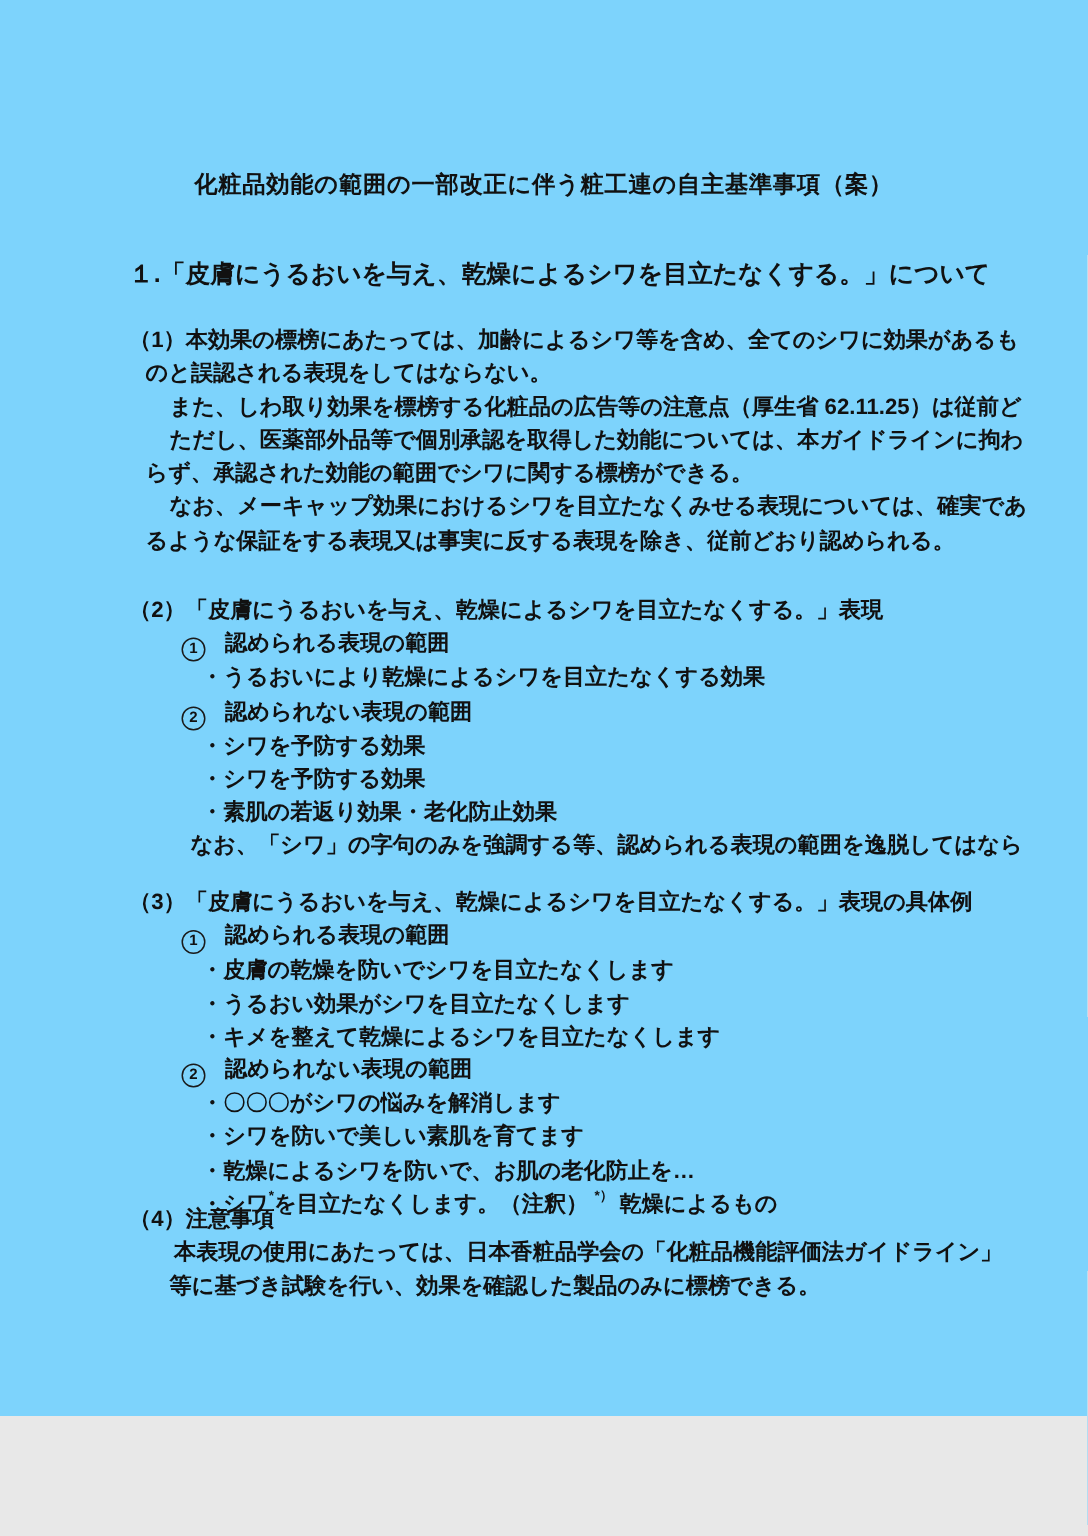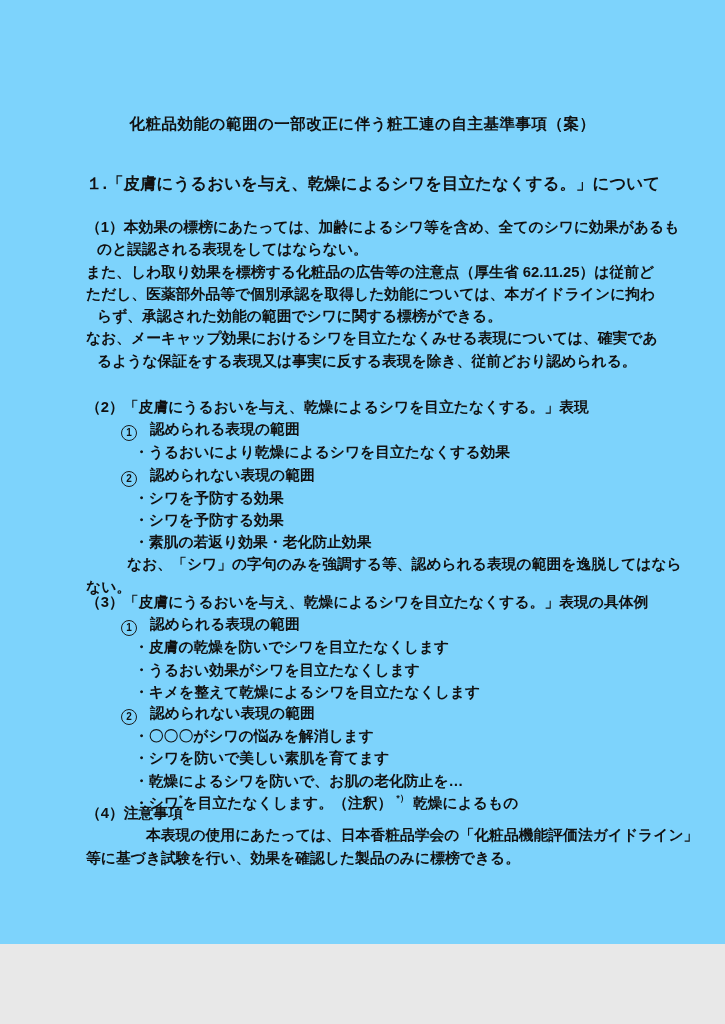--- a/index.html
+++ b/index.html
@@ -22,25 +22,25 @@
     font-weight:bold;font-size:16.5px;line-height:26px;white-space:nowrap;
   }
   .sec{position:absolute;left:86px;font-size:14.8px;}
   .sec1{top:216px;}
   .sec2{top:396px;}
   .sec3a{top:591px;}
   .sec3b{top:702px;}
   .sec4{top:802px;}
   .line{line-height:22.3px;white-space:nowrap;font-weight:bold;}
   .i11{margin-left:11px;}
-  .i27{}
+  .i27{margin-left:27px;}
   .i35{margin-left:35px;}
   .i41{margin-left:41px;}
   .i48{margin-left:48px;}
-  .i54{margin-left:60px;}
+  .i54{margin-left:30px;}
   .cnum{
     display:inline-flex;align-items:center;justify-content:center;
     width:14px;height:14px;border:1px solid #1a1a1a;border-radius:50%;
     font-size:10px;line-height:1;vertical-align:-2px;margin-right:13px;
   }
   sup{font-size:9px;line-height:0;position:relative;top:-1px;}
 </style>
 </head>
 <body>
 
@@ -66,21 +66,20 @@
       <span class="cnum">1</span><span>認められる表現の範囲</span>
     </div>
     <div class="line i48">・うるおいにより乾燥によるシワを目立たなくする効果</div>
     <div class="line i35">
       <span class="cnum">2</span><span>認められない表現の範囲</span>
     </div>
     <div class="line i48">・シワを予防する効果</div>
     <div class="line i48">・シワを予防する効果</div>
     <div class="line i48">・素肌の若返り効果・老化防止効果</div>
     <div class="line i41">なお、「シワ」の字句のみを強調する等、認められる表現の範囲を逸脱してはなら</div>
-    <div class="line i27">ない。</div>
   </div>
 
   <div class="sec sec3a">
     <div class="line">（3）「皮膚にうるおいを与え、乾燥によるシワを目立たなくする。」表現の具体例</div>
     <div class="line i35">
       <span class="cnum">1</span><span>認められる表現の範囲</span>
     </div>
     <div class="line i48">・皮膚の乾燥を防いでシワを目立たなくします</div>
     <div class="line i48">・うるおい効果がシワを目立たなくします</div>
     <div class="line i48">・キメを整えて乾燥によるシワを目立たなくします</div>

